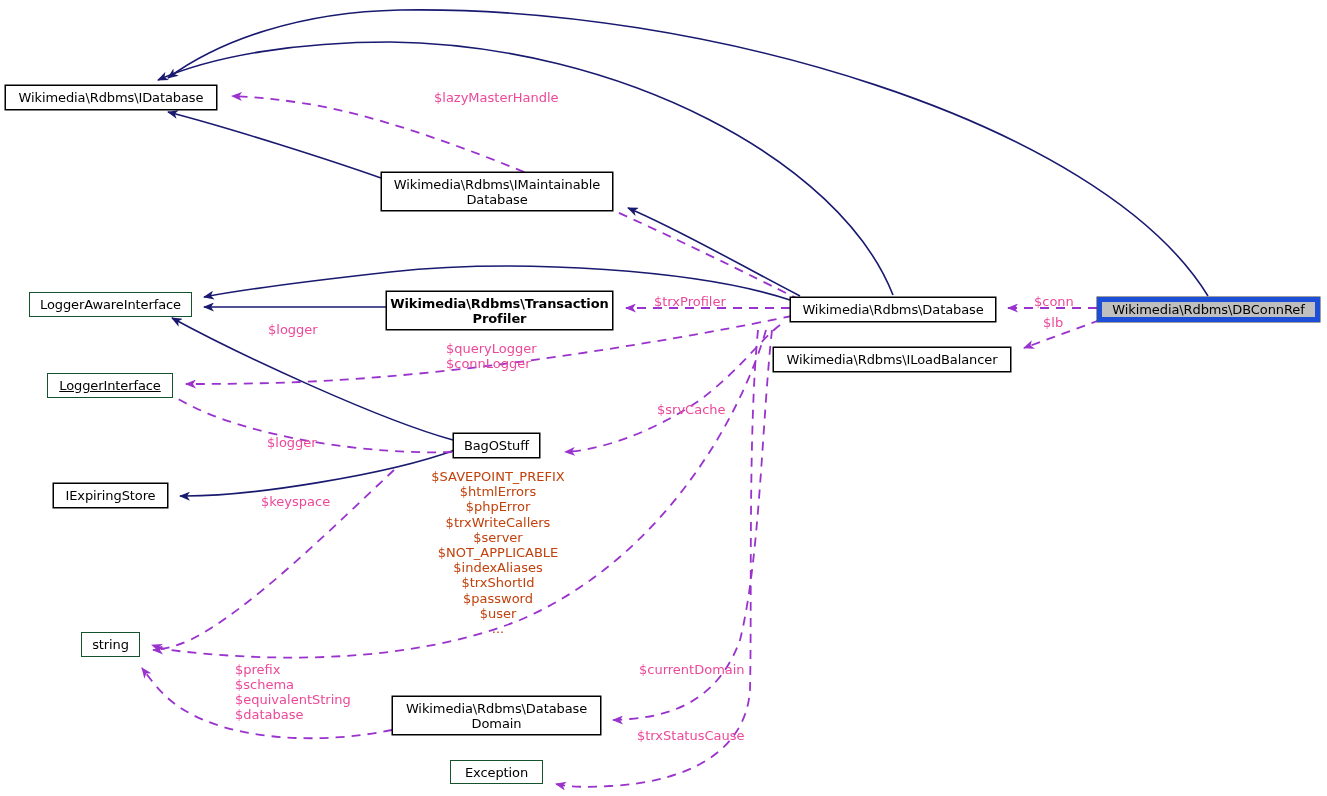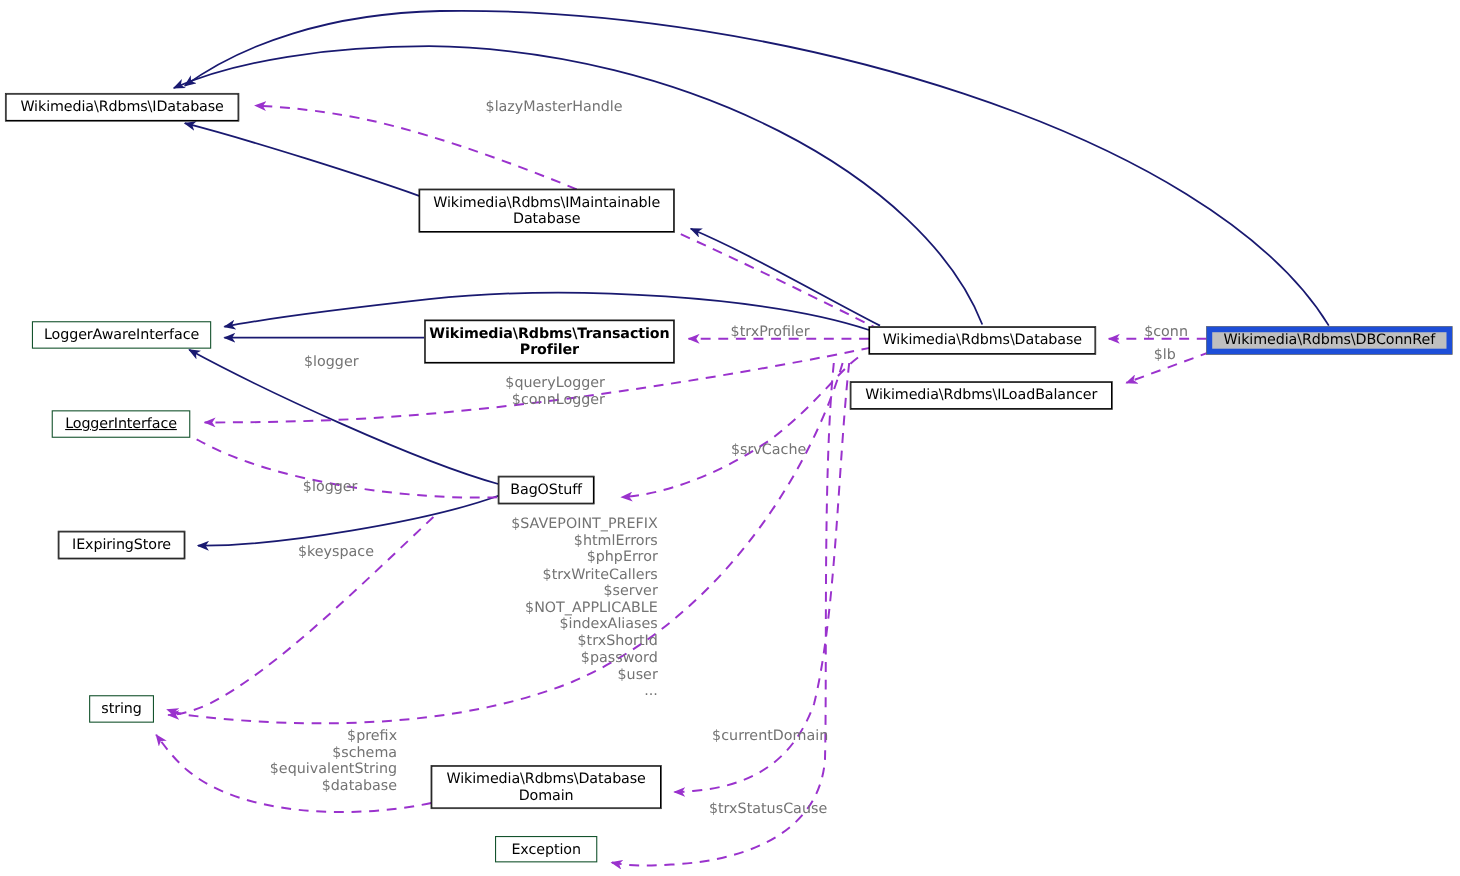--- a/index.html
+++ b/index.html
@@ -50,32 +50,32 @@
   }
   .node-box.highlight {
     background: #bfbfbf;
     border: 5px solid #1d4ed8;
     box-shadow: 0 0 0 0.5px #404040;
   }
   .edge-label {
     position: absolute;
     font-size: 13px;
     line-height: 15px;
-    color: #737373;
-    text-align: right;
+    color: #ec4899;
+    text-align: left;
     white-space: pre-line;
     background: transparent;
     pointer-events: none;
   }
   .field-list {
     position: absolute;
     font-size: 13px;
     line-height: 15.2px;
-    color: #737373;
-    text-align: right;
+    color: #c2410c;
+    text-align: center;
     white-space: pre-line;
   }
 </style>
 </head>
 <body>
 
 <div id="diagram-root">
 
   <svg id="graph" viewBox="0 0 1327 796" xmlns="http://www.w3.org/2000/svg">
     <defs>

